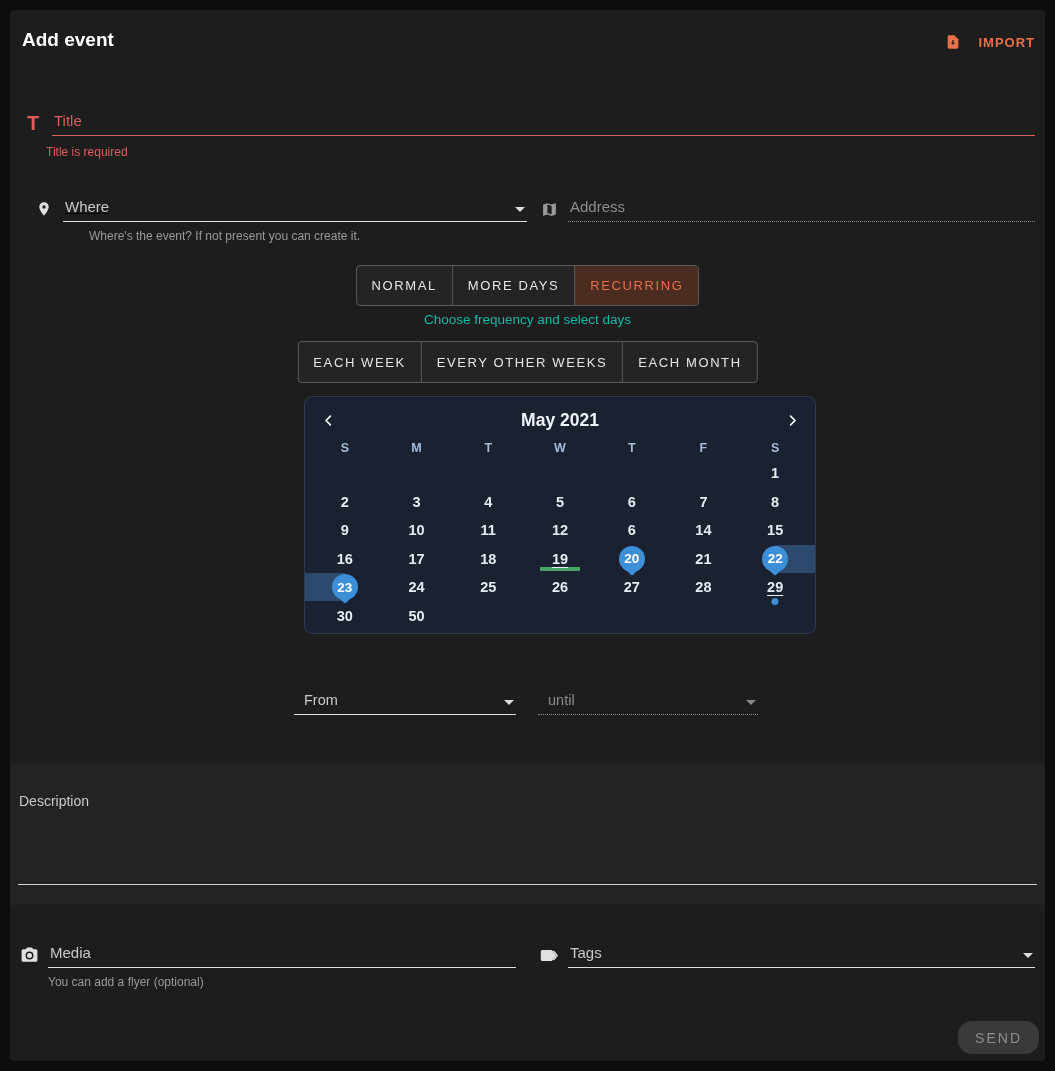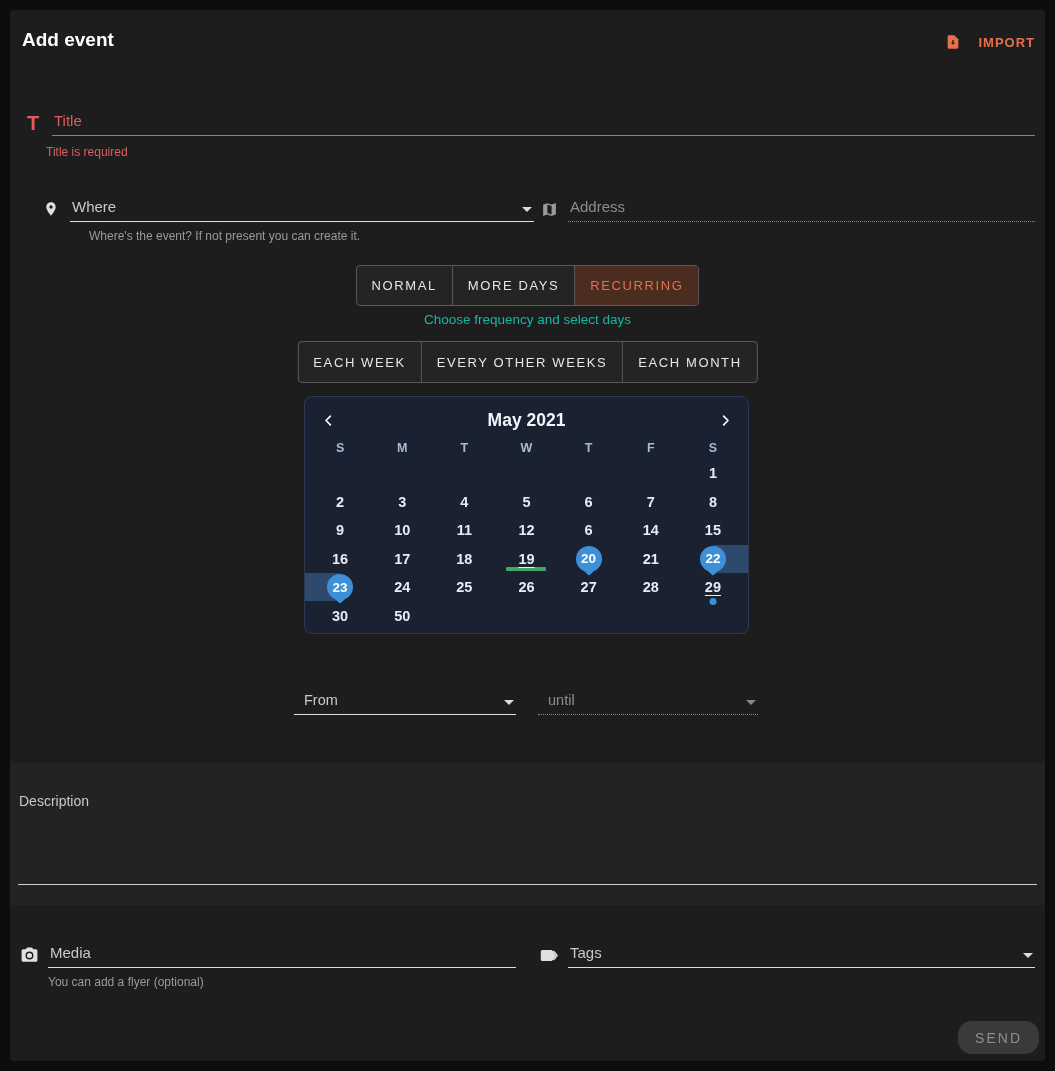--- a/index.html
+++ b/index.html
@@ -22,33 +22,33 @@
   .field.disabled .f-icon{color:#9a9a9a;}
   .caret{position:absolute;right:2px;bottom:9px;width:0;height:0;border-left:5px solid transparent;border-right:5px solid transparent;border-top:5px solid #dcdcdc;}
   .field.disabled .caret{border-top-color:#8a8a8a;}
   .helper{position:absolute;font-size:12px;color:#9a9a9a;}
   .error-text{position:absolute;left:36px;top:135px;font-size:12px;color:var(--error-red);}
 
   .field-title{left:12px;top:102px;right:10px;}
   .field-title .f-icon{color:var(--error-red);font-size:20px;font-weight:bold;}
   .field-title .line{border-bottom-color:var(--error-red);color:var(--error-red);}
 
-  .field-where{left:30px;top:188px;width:494px;}
+  .field-where{left:23px;top:188px;width:494px;text-decoration:underline;}
   .field-address{left:528px;top:188px;width:497px;}
   .helper-where{left:36px;top:219px;margin-left:43px;}
 
   .seg-group{position:absolute;left:50%;transform:translateX(-50%);display:flex;border:1px solid #5a5a5a;border-radius:4px;overflow:hidden;background:#242424;}
   .seg-modes{top:255px;height:41px;}
   .seg-freq{top:331px;height:42px;}
   .seg-btn{background:transparent;border:none;border-left:1px solid #5a5a5a;color:#e6e6e6;font-size:13px;letter-spacing:1.6px;padding:0 15px;cursor:pointer;height:100%;}
   .seg-btn:first-child{border-left:none;}
   .seg-btn.selected{background:var(--recurring-bg);color:var(--accent-orange);}
   .caption{position:absolute;top:302px;left:0;width:100%;text-align:center;font-size:13.5px;color:#14b8a6;}
 
-  .calendar{position:absolute;left:294px;top:386px;width:445px;height:238px;background:var(--calendar-bg);border:1px solid var(--calendar-border);border-radius:8px;color:#e7ebf2;}
+  .calendar{position:absolute;left:294px;top:386px;width:512px;height:238px;background:var(--calendar-bg);border:1px solid var(--calendar-border);border-radius:8px;color:#e7ebf2;}
   .cal-head{position:relative;height:40px;display:flex;align-items:center;justify-content:center;padding-top:6px;}
   .cal-title{font-size:17.5px;font-weight:bold;color:#f1f5fb;}
   .cal-nav{position:absolute;top:10px;width:26px;height:26px;display:flex;align-items:center;justify-content:center;background:none;border:none;cursor:pointer;color:#ffffff;}
   .cal-nav.prev{left:10px;} .cal-nav.next{right:10px;}
   .cal-weekdays{display:grid;grid-template-columns:repeat(7,1fr);padding:0 4px;height:22px;}
   .cal-weekdays span{display:flex;align-items:center;justify-content:center;font-size:12.5px;font-weight:bold;color:#a6bbd9;}
   .cal-grid{display:grid;grid-template-columns:repeat(7,1fr);grid-auto-rows:28.5px;padding:0 4px;}
   .cal-cell{position:relative;display:flex;align-items:center;justify-content:center;}
   .day-num{font-size:14.5px;font-weight:600;color:#e7ebf2;position:relative;z-index:1;}
   .day-num.u{text-decoration:underline;text-underline-offset:3px;text-decoration-thickness:1px;}

